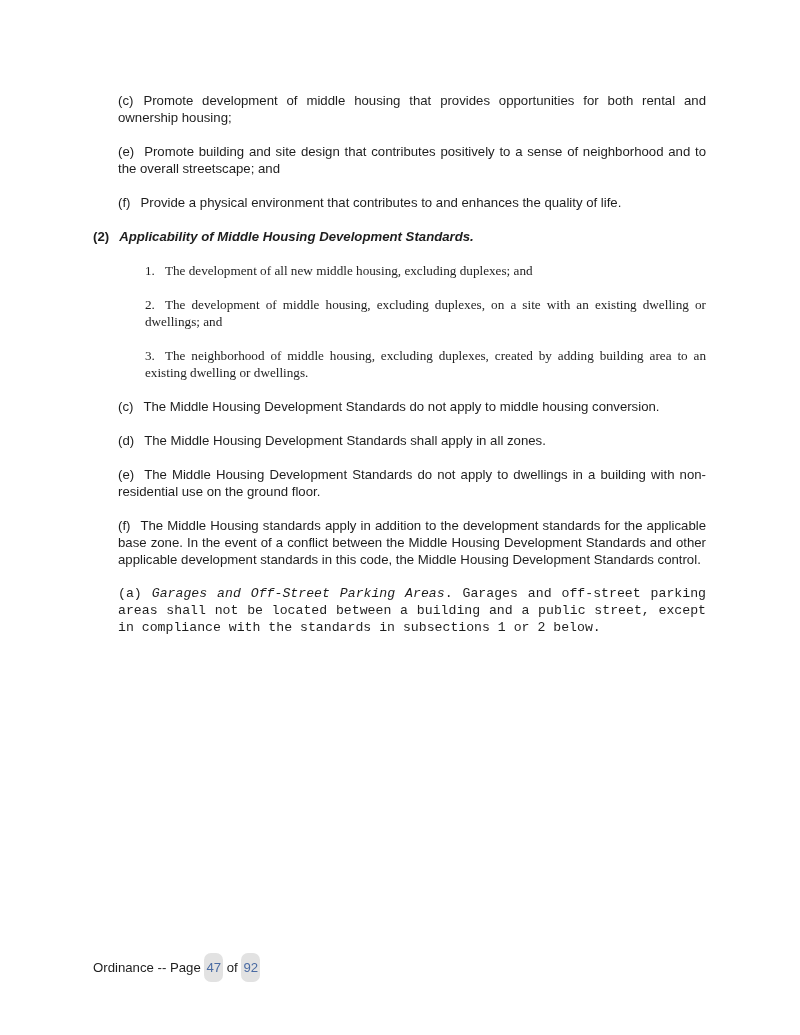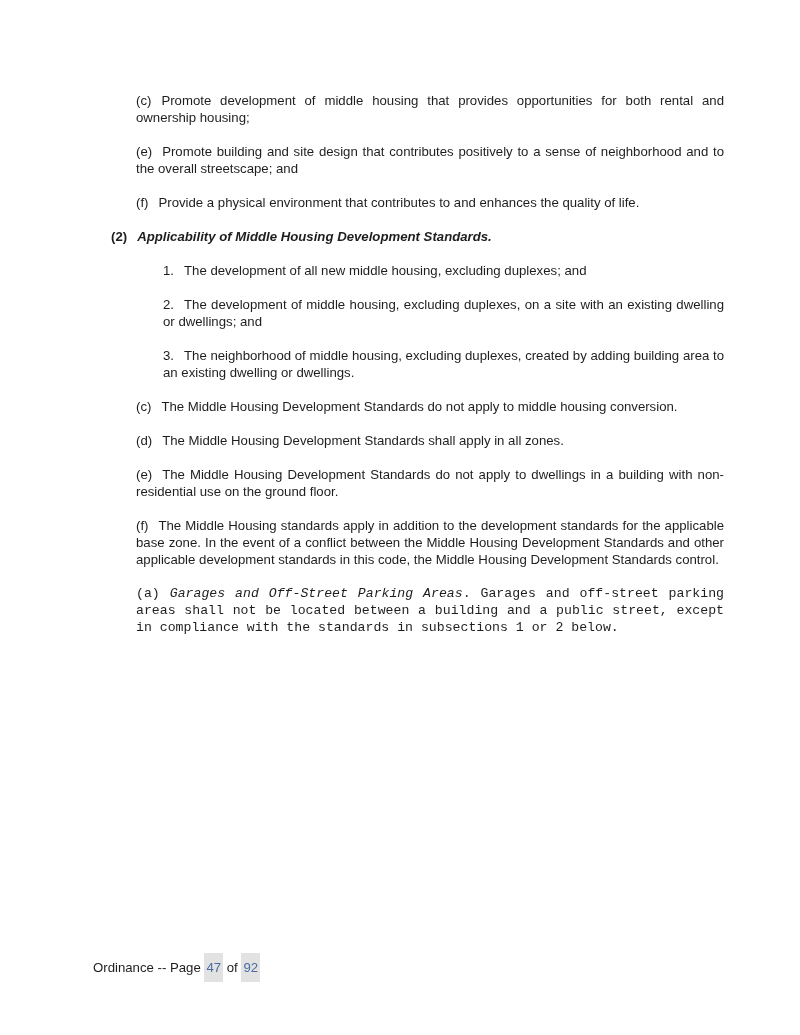--- a/index.html
+++ b/index.html
@@ -21,49 +21,49 @@
   }
   .doc {
     position: absolute;
     left: 93px;
     top: 92px;
     width: 613px;
     font-size: 13.2px;
     line-height: 17px;
     color: #1e1e1e;
     text-align: justify;
-    margin-left: 18px;
   }
   .para {
     margin: 0 0 17px 0;
   }
   .para:last-child { margin-bottom: 0; font-family: Liberation Mono, monospace; }
   .ind0 { margin-left: 0; font-weight: bold; }
   .ind1 { margin-left: 25px; }
-  .ind2 { margin-left: 52px; }
+  .ind2 { margin-left: 52px; font-family: Liberation Serif, serif; }
   .tab {
     display: inline-block;
     width: 10px;
   }
   .lead {
     font-style: italic;
   }
   .footer {
     position: absolute;
     left: 93px;
     top: 959px;
     font-size: 13.2px;
     line-height: 17px;
     color: #1e1e1e;
     white-space: nowrap;
   }
   .field {
     background: #e2e2e2;
     color: #4a6ba3;
     padding: 7px 2px;
+    border-radius: 7px;
   }
 </style>
 </head>
 <body>
 
 <div class="page">
   <div class="doc" id="doc">
       <p class="para ind1"><span class="lbl">(c)</span><span class="tab"></span><span>Promote development of middle housing that provides opportunities for both rental and ownership housing;</span></p>
       <p class="para ind1"><span class="lbl">(e)</span><span class="tab"></span><span>Promote building and site design that contributes positively to a sense of neighborhood and to the overall streetscape; and</span></p>
       <p class="para ind1"><span class="lbl">(f)</span><span class="tab"></span><span>Provide a physical environment that contributes to and enhances the quality of life.</span></p>

